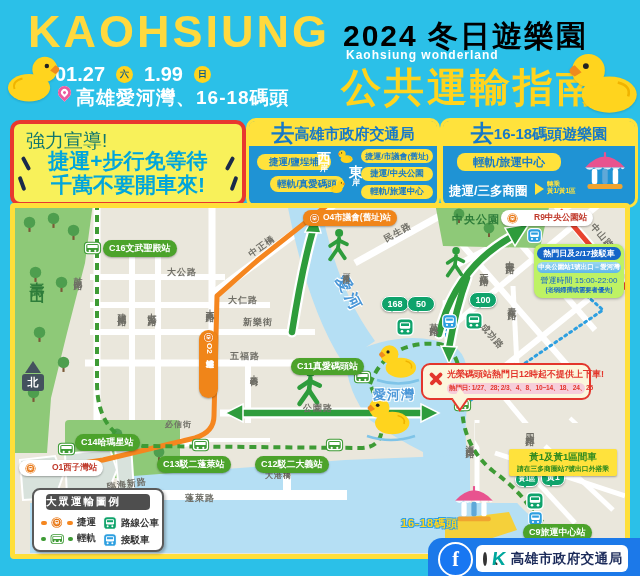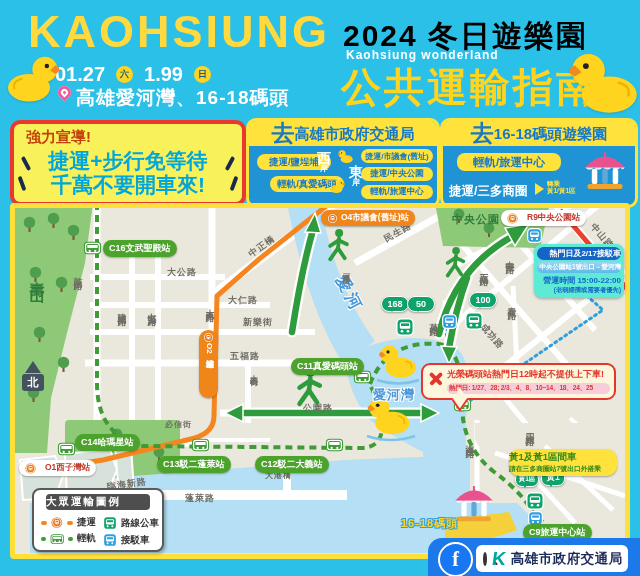--- a/index.html
+++ b/index.html
@@ -11,52 +11,52 @@
   .brand{left:28px;top:6px;font-size:45px;font-weight:900;color:#FFD93E;letter-spacing:3px}
   .dates{left:55px;top:63px;color:#fff;font-weight:900;font-size:20px;display:flex;align-items:center;gap:11px}
   .daybadge{width:17px;height:17px;border-radius:50%;background:#FFD41E;color:#0E5A8A;font-size:9px;font-weight:bold;display:inline-flex;align-items:center;justify-content:center}
   .loc{left:76px;top:85px;color:#fff;font-weight:900;font-size:19px;letter-spacing:1px}
   .pinicon{left:58px;top:86px;width:13px;height:13px;background:#E85CA0;border-radius:50% 50% 50% 0;transform:rotate(-45deg);box-shadow:inset 0 0 0 3px #E85CA0,inset 0 0 0 5px #fff}
   .evtitle{left:343px;top:16px;color:#000000;font-weight:900;font-size:30px;letter-spacing:2px}
   .evsub{left:346px;top:48px;color:#fff;font-weight:bold;font-size:12px;letter-spacing:1px}
   .guide{left:341px;top:60px;color:#FFD41E;font-weight:900;font-size:40px;letter-spacing:3px}
   
   .notice{left:10px;top:120px;width:228px;height:78px;background:#F8F15A;border:4px solid #E8382F;border-radius:10px}
-  .notice .h{position:absolute;left:12px;top:4px;color:#c2410c;font-size:15px;font-weight:700}
+  .notice .h{position:absolute;left:12px;top:4px;color:#0f766e;font-size:19px;font-weight:400}
   .notice .l{position:absolute;left:0;width:100%;text-align:center;color:#00A6DC;font-size:21px;font-weight:900;white-space:nowrap}
   .sl{position:absolute;width:4px;height:15px;background:#1A2A4A;border-radius:2px}
   .bluebox{background:#1F93D4;border:3px solid #FFE23C;border-radius:10px}
   .bb-title{position:absolute;left:0;top:0;width:100%;height:25px;background:#FFE23C;border-radius:6px 6px 0 0;display:flex;align-items:flex-start;justify-content:center}
   .bb-title .qu{color:#1779C8;font-size:23px;font-weight:900;line-height:24px}
   .bb-title .tx{color:#1779C8;font-size:15px;font-weight:900;line-height:25px}
   .ypill{background:#FFE23C;color:#1779C8;font-weight:900;border-radius:8px;display:flex;align-items:center;justify-content:center;white-space:nowrap}
   .coast{color:#fff;font-weight:900;line-height:1;text-align:center}
   
   .map{left:10px;top:203px;width:620px;height:356px;background:#EAE7DC;border:5px solid #FFDF3A;border-radius:4px;box-sizing:border-box}
   .rd{position:absolute;color:#6F6E66;font-weight:bold;font-size:9px;letter-spacing:1px;white-space:nowrap}
   .rdv{writing-mode:vertical-rl;letter-spacing:2px}
   .cpill{position:absolute;display:flex;align-items:center;gap:3px;background:#4CA32B;color:#fff;font-weight:bold;font-size:9px;padding:2px 6px;border-radius:9px;white-space:nowrap;box-shadow:0 1px 2px rgba(0,0,0,.3)}
   .opill{position:absolute;display:flex;align-items:center;gap:3px;background:#F08519;color:#fff;font-weight:bold;font-size:8.5px;padding:2px 6px;border-radius:9px;white-space:nowrap;box-shadow:0 1px 2px rgba(0,0,0,.3)}
-  .wpill{position:absolute;display:flex;align-items:flex-end;gap:9px;background:#fff;color:#C0392B;font-weight:bold;font-size:8.5px;padding:2px 6px;border-radius:9px;white-space:nowrap;box-shadow:0 1px 2px rgba(0,0,0,.3)}
+  .wpill{position:absolute;display:flex;align-items:flex-end;gap:16px;background:#fff;color:#C0392B;font-weight:bold;font-size:8.5px;padding:2px 6px;border-radius:9px;white-space:nowrap;box-shadow:0 1px 2px rgba(0,0,0,.3)}
   .pin{position:absolute;background:#0FA36B;color:#fff;border:1.5px solid #fff;border-radius:9px;height:14px;min-width:20px;padding:0 3px;font-size:9px;font-weight:bold;display:flex;align-items:center;justify-content:center;box-shadow:0 1px 2px rgba(0,0,0,.3)}
   .pin::after{content:"";position:absolute;left:6px;bottom:-5px;border:4px solid transparent;border-top:5px solid #0FA36B}
   .o2pill{position:absolute;left:184px;top:122px;width:19px;height:68px;background:#F08519;border-radius:10px;box-shadow:0 1px 2px rgba(0,0,0,.3);display:flex;flex-direction:column;align-items:center;padding-top:2px;box-sizing:border-box}
   .o2pill span{writing-mode:vertical-rl;color:#fff;font-size:8px;font-weight:bold;letter-spacing:0px}
-  .sbox{position:absolute;left:519px;top:36px;width:90px;background:#5eead4;border-radius:8px;padding:3px;box-sizing:border-box;box-shadow:0 1px 3px rgba(0,0,0,.3);text-align:right}
+  .sbox{position:absolute;left:519px;top:36px;width:90px;background:#bef264;border-radius:8px;padding:3px;box-sizing:border-box;box-shadow:0 1px 3px rgba(0,0,0,.3);text-align:center}
   .sbox .t1{background:#1565C8;color:#fff;font-size:8px;font-weight:bold;border-radius:7px;padding:1px 0;white-space:nowrap}
   .sbox .t2{background:linear-gradient(#9AD6F2,#5FB8E8);color:#fff;font-size:6.5px;font-weight:bold;border-radius:6px;margin-top:2px;padding:1px 0;white-space:nowrap}
-  .sbox .t3{color:#1565C8;font-size:8px;font-weight:700;margin-top:2px;white-space:nowrap}
+  .sbox .t3{color:#1565C8;font-size:8px;font-weight:400;margin-top:2px;white-space:nowrap}
   .sbox .t4{color:#1565C8;font-size:6.3px;font-weight:bold;white-space:nowrap}
-  .warn{position:absolute;left:406px;top:155px;width:195px;background:#FBF6DC;border:2.5px solid #E3362C;border-radius:9px;padding:3px 4px 4px 24px;box-sizing:border-box}
+  .warn{position:absolute;left:406px;top:155px;width:170px;background:#FBF6DC;border:2.5px solid #E3362C;border-radius:9px;padding:3px 4px 4px 24px;box-sizing:border-box}
   .warn .x1,.warn .x2{position:absolute;left:5px;top:12px;width:16px;height:3.5px;background:#E3362C;border-radius:2px}
   .warn .x1{transform:rotate(45deg)}.warn .x2{transform:rotate(-45deg)}
   .warn .t{color:#E3362C;font-size:9px;font-weight:900;white-space:nowrap}
   .warn .d{background:#F6CEDA;color:#E3362C;font-size:6.6px;font-weight:bold;border-radius:7px;margin-top:2px;padding:1px 2px;white-space:nowrap;letter-spacing:-.2px}
   .warn .tail{position:absolute;left:30px;bottom:-9px;width:12px;height:12px;background:#FBF6DC;border-right:2.5px solid #E3362C;border-bottom:2.5px solid #E3362C;transform:rotate(55deg) skew(20deg)}
-  .ynote{position:absolute;left:494px;top:241px;width:108px;background:#FFE23C;border-radius:10px;text-align:left;padding:2px 0;box-shadow:0 1px 2px rgba(0,0,0,.3)}
+  .ynote{position:absolute;left:494px;top:241px;width:108px;background:#FFE23C;border-radius:2px;text-align:center;padding:2px 0;box-shadow:0 1px 2px rgba(0,0,0,.3)}
   .ynote .a{color:#2F8A1F;font-size:9.5px;font-weight:900;white-space:nowrap}
   .ynote .b{color:#2F8A1F;font-size:6.8px;font-weight:bold;white-space:nowrap}
   .ybub{position:absolute;background:#0FA36B;color:#fff;border:1.5px solid #fff;border-radius:7px;font-weight:bold;display:flex;align-items:center;justify-content:center;box-shadow:0 1px 2px rgba(0,0,0,.3)}
   .ybub::after{content:"";position:absolute;left:5px;bottom:-6px;border:4px solid transparent;border-top:6px solid #0FA36B}
   .legend{position:absolute;left:17px;top:280px;width:132px;height:64px;background:#fff;border:2px solid #5A5A5A;border-radius:8px;box-shadow:2px 2px 3px rgba(0,0,0,.25);box-sizing:border-box}
   .legend .tt{margin:4px auto 3px;width:104px;background:#4E4E4E;color:#fff;font-size:10.5px;font-weight:bold;text-align:left;border-radius:4px;padding:1px 0;letter-spacing:2px}
   .lgrow{display:flex;align-items:center;gap:4px;margin:3px 0 0 7px}
   .lgtxt{font-size:9.5px;font-weight:bold;color:#333;white-space:nowrap}
   .lgbar{width:7px;height:4px;border-radius:2px}
   .compass{position:absolute;left:7px;top:145px;width:22px;text-align:center}
@@ -396,21 +396,21 @@
       </div>
     <div class="cpill" style="left:240px;top:248px">
         <span>C12駁二大義站</span>
       </div>
     <div class="cpill" style="left:276px;top:150px">
         <span>C11真愛碼頭站</span>
       </div>
     <div class="cpill" style="left:508px;top:316px">
         <span>C9旅運中心站</span>
       </div>
-    <div class="opill" style="left:306px;top:2px">
+    <div class="opill" style="left:288px;top:2px">
       <svg width="11" height="11" viewBox="0 0 16 16">
           <use href="#sym-metro"></use>
         </svg>
       <span>O4市議會(舊址)站</span>
     </div>
     <div class="wpill" style="left:486px;top:2px">
       <svg width="11" height="11" viewBox="0 0 16 16">
           <use href="#sym-metro"></use>
         </svg>
       <span>R9中央公園站</span>

